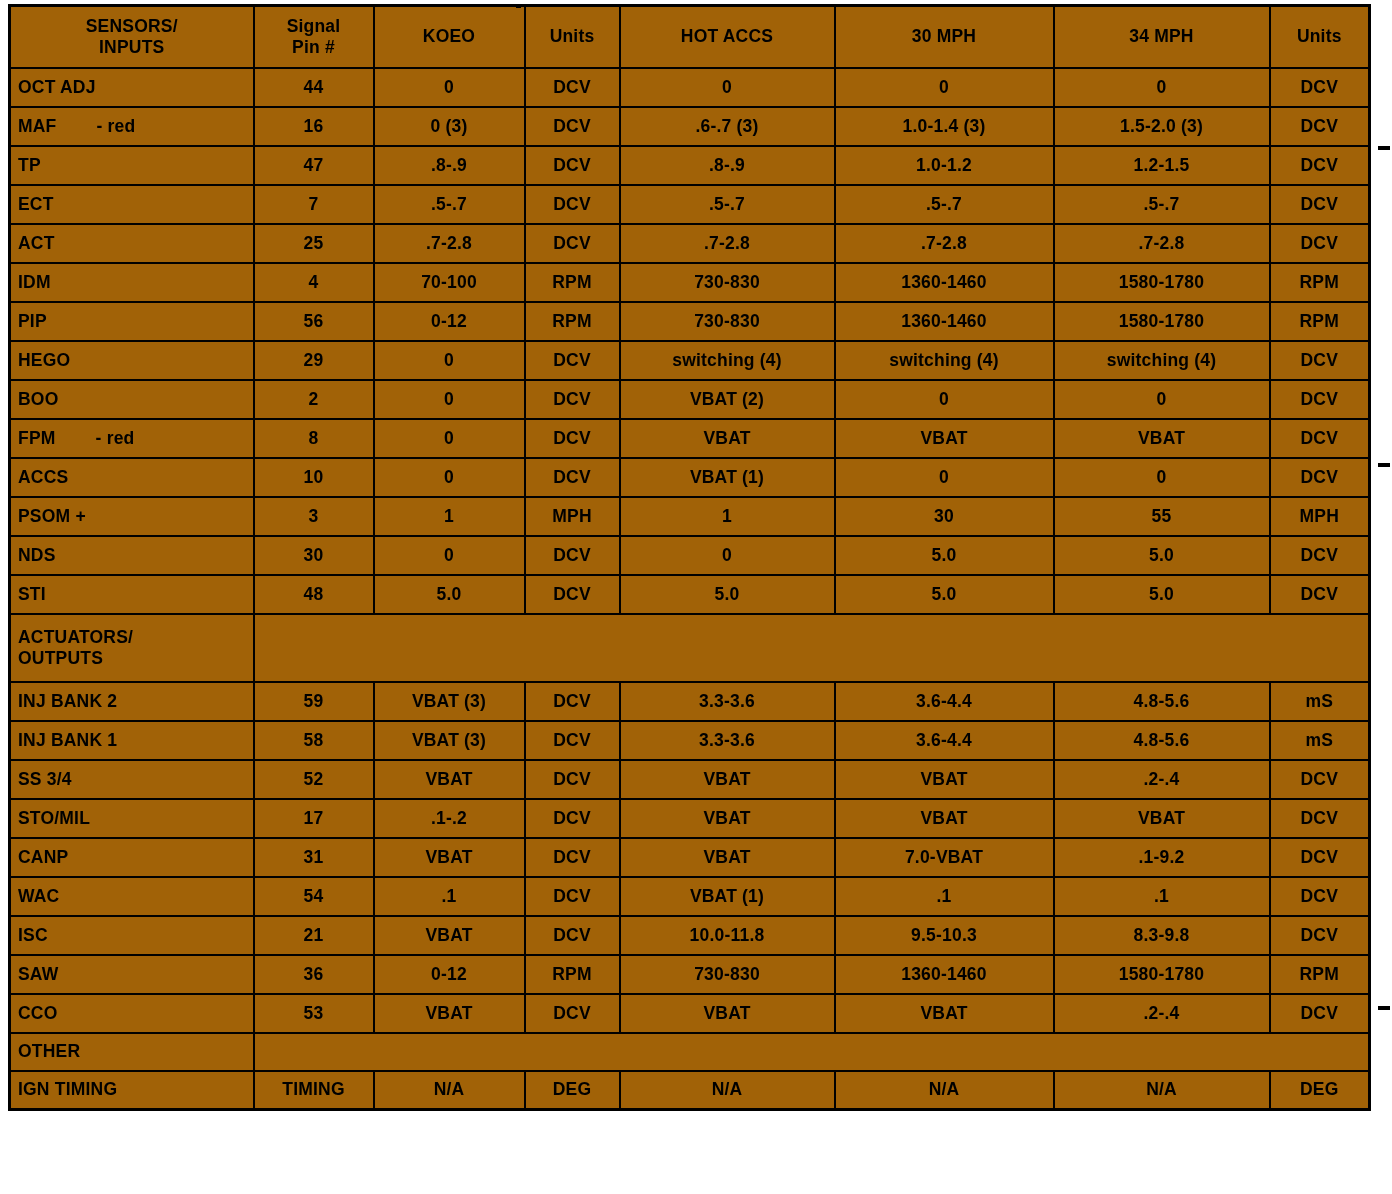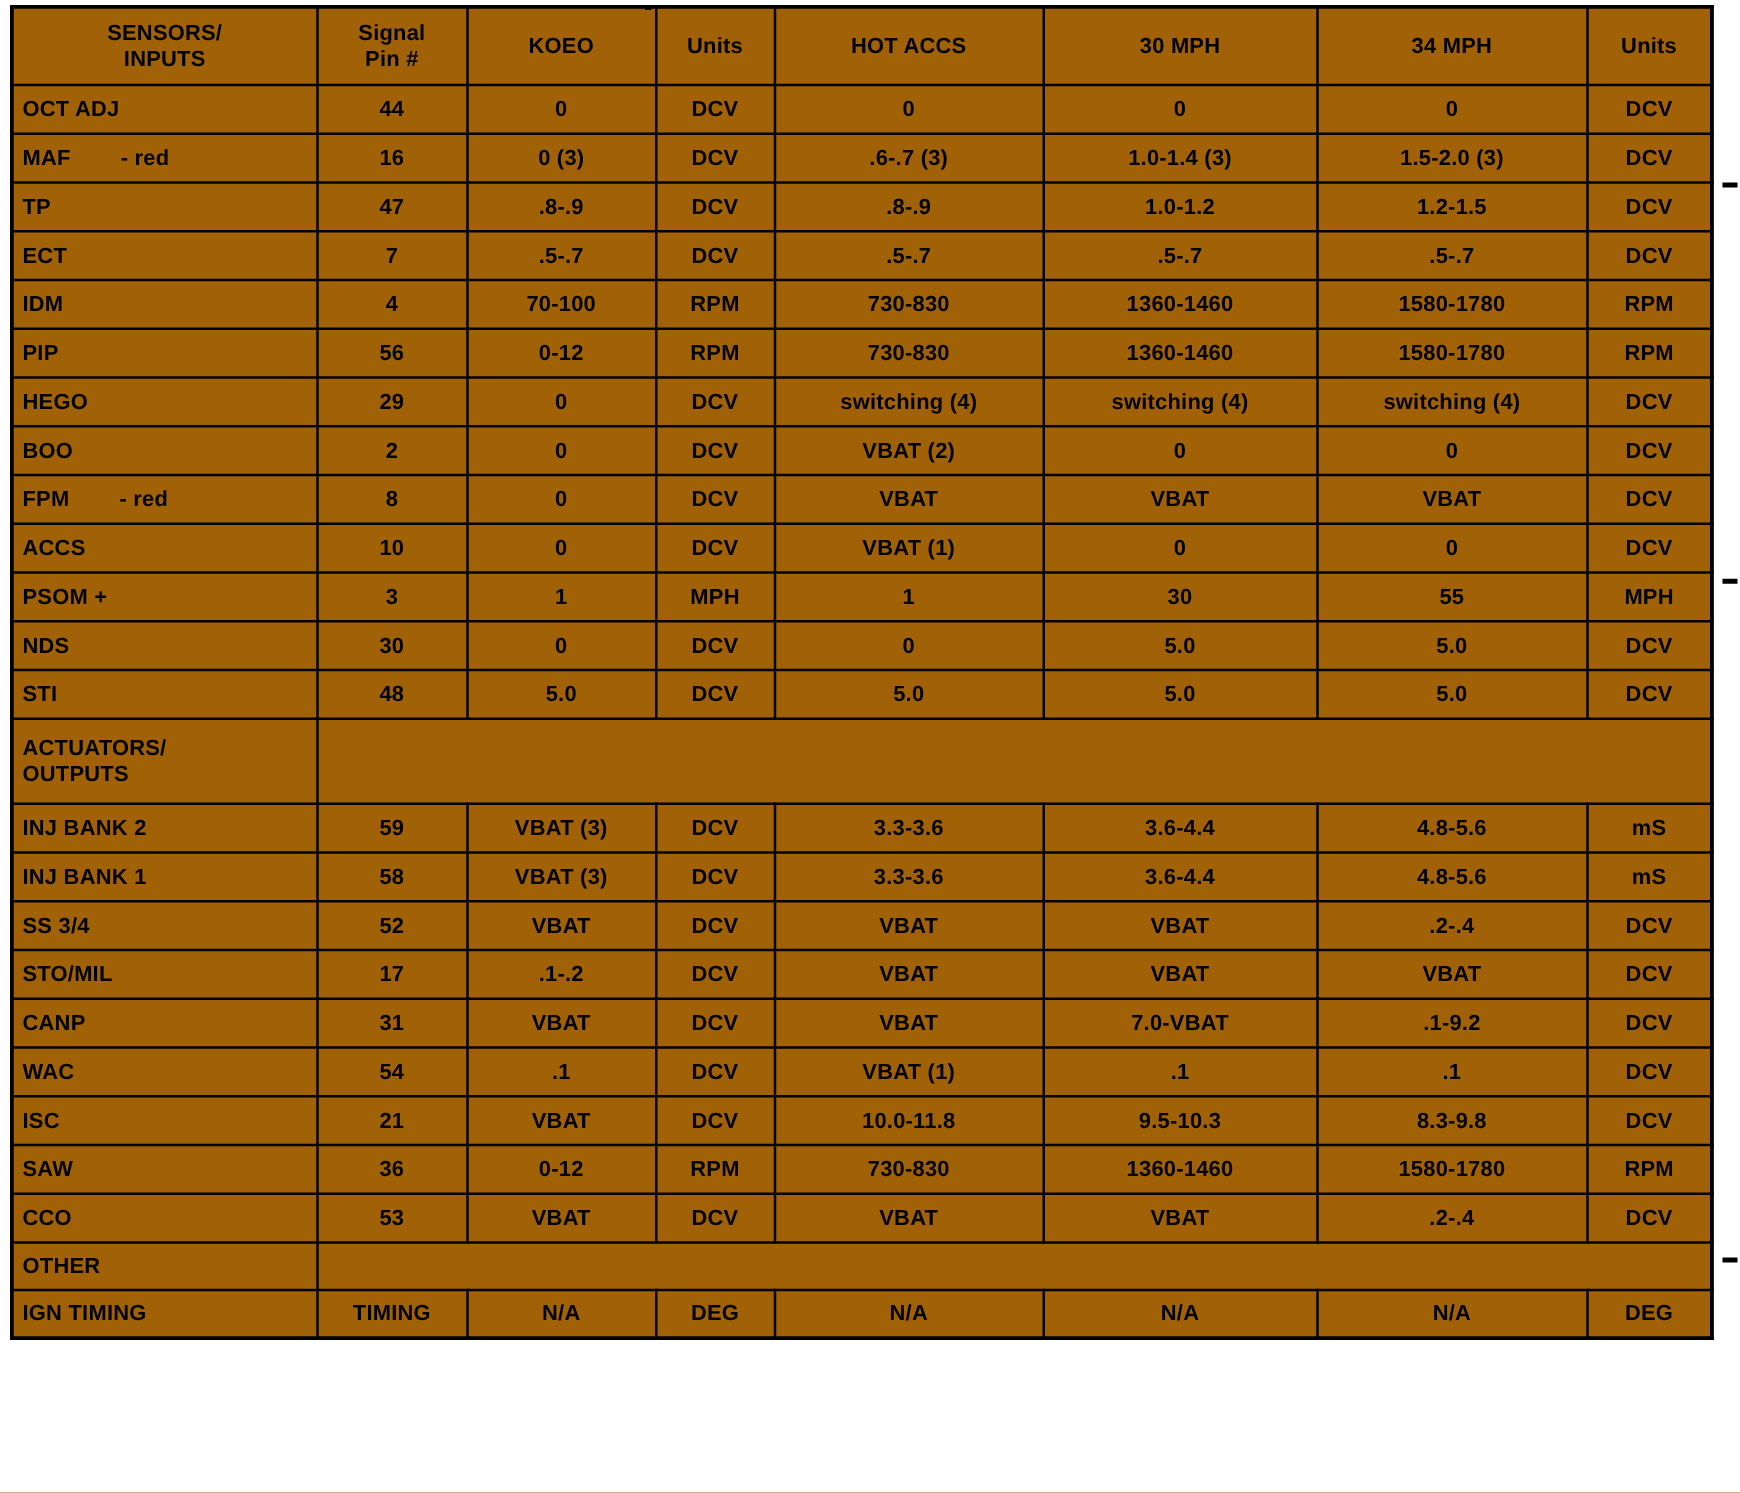--- a/index.html
+++ b/index.html
@@ -117,20 +117,30 @@
           <td class="label-cell"><span>ECT</span></td>
           <td>7</td>
           <td>.5-.7</td>
           <td>DCV</td>
           <td>.5-.7</td>
           <td>.5-.7</td>
           <td>.5-.7</td>
           <td>DCV</td>
         </tr>
         <tr class="data-row">
+          <td class="label-cell"><span>ACT</span></td>
+          <td>25</td>
+          <td>.7-2.8</td>
+          <td>DCV</td>
+          <td>.7-2.8</td>
+          <td>.7-2.8</td>
+          <td>.7-2.8</td>
+          <td>DCV</td>
+        </tr>
+        <tr class="data-row">
           <td class="label-cell"><span>IDM</span></td>
           <td>4</td>
           <td>70-100</td>
           <td>RPM</td>
           <td>730-830</td>
           <td>1360-1460</td>
           <td>1580-1780</td>
           <td>RPM</td>
         </tr>
         <tr class="data-row">

